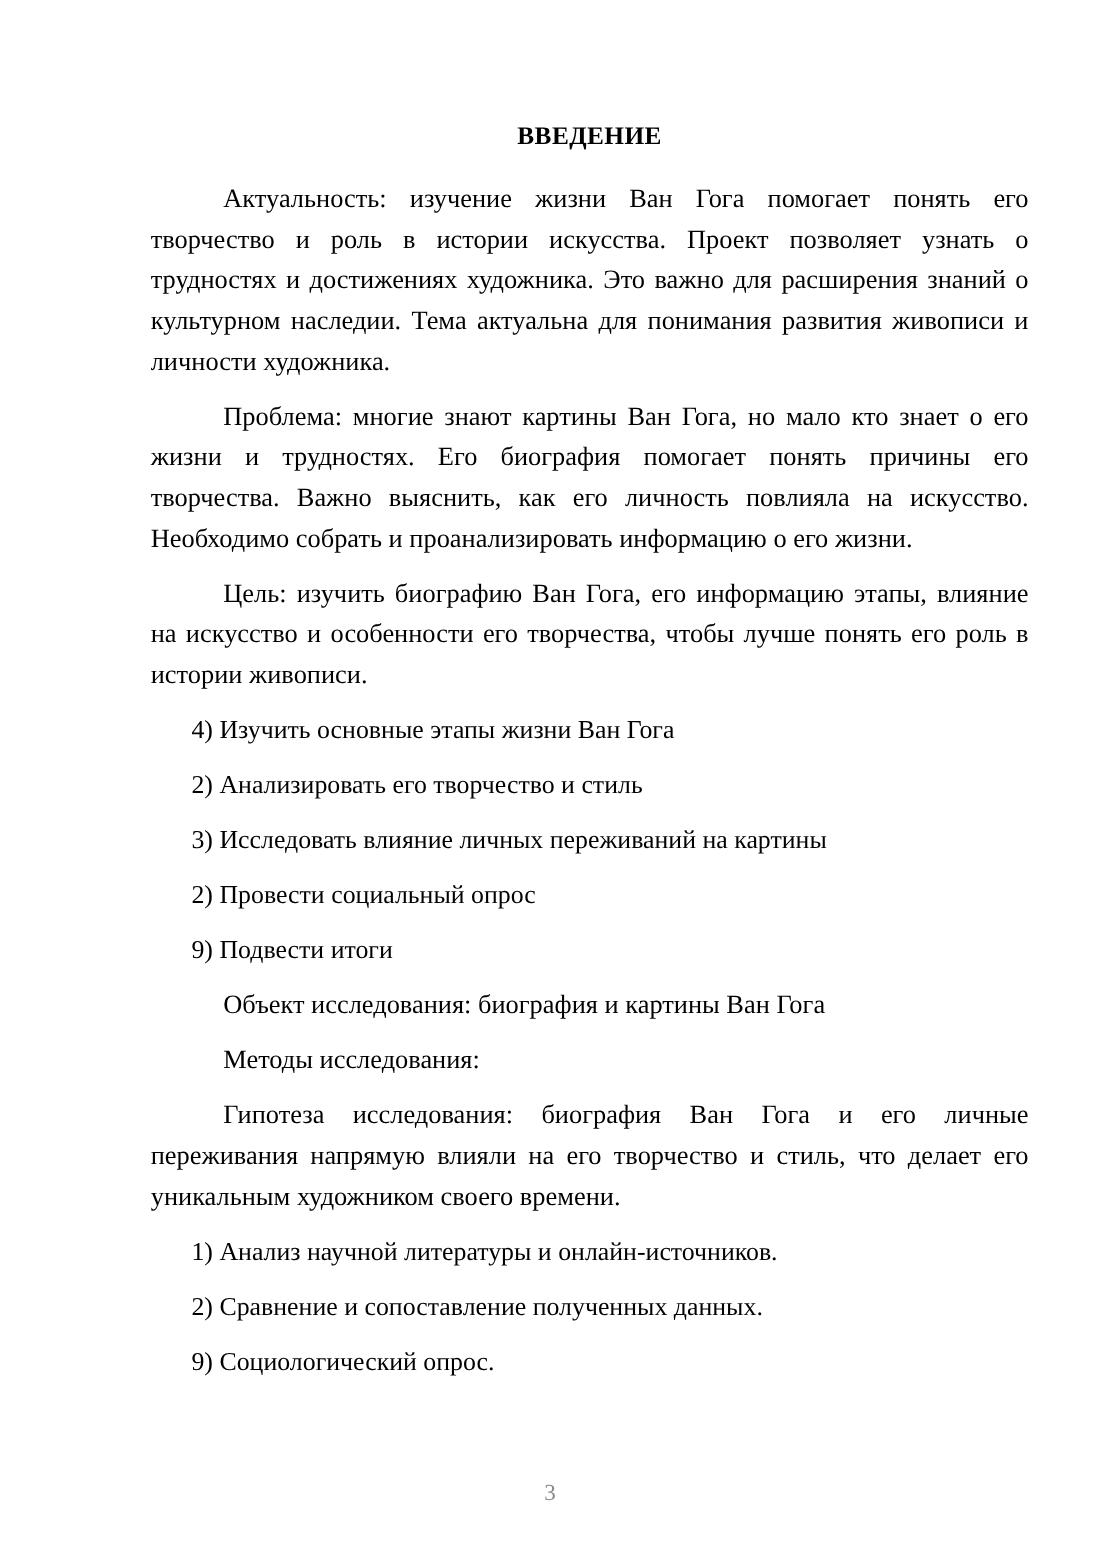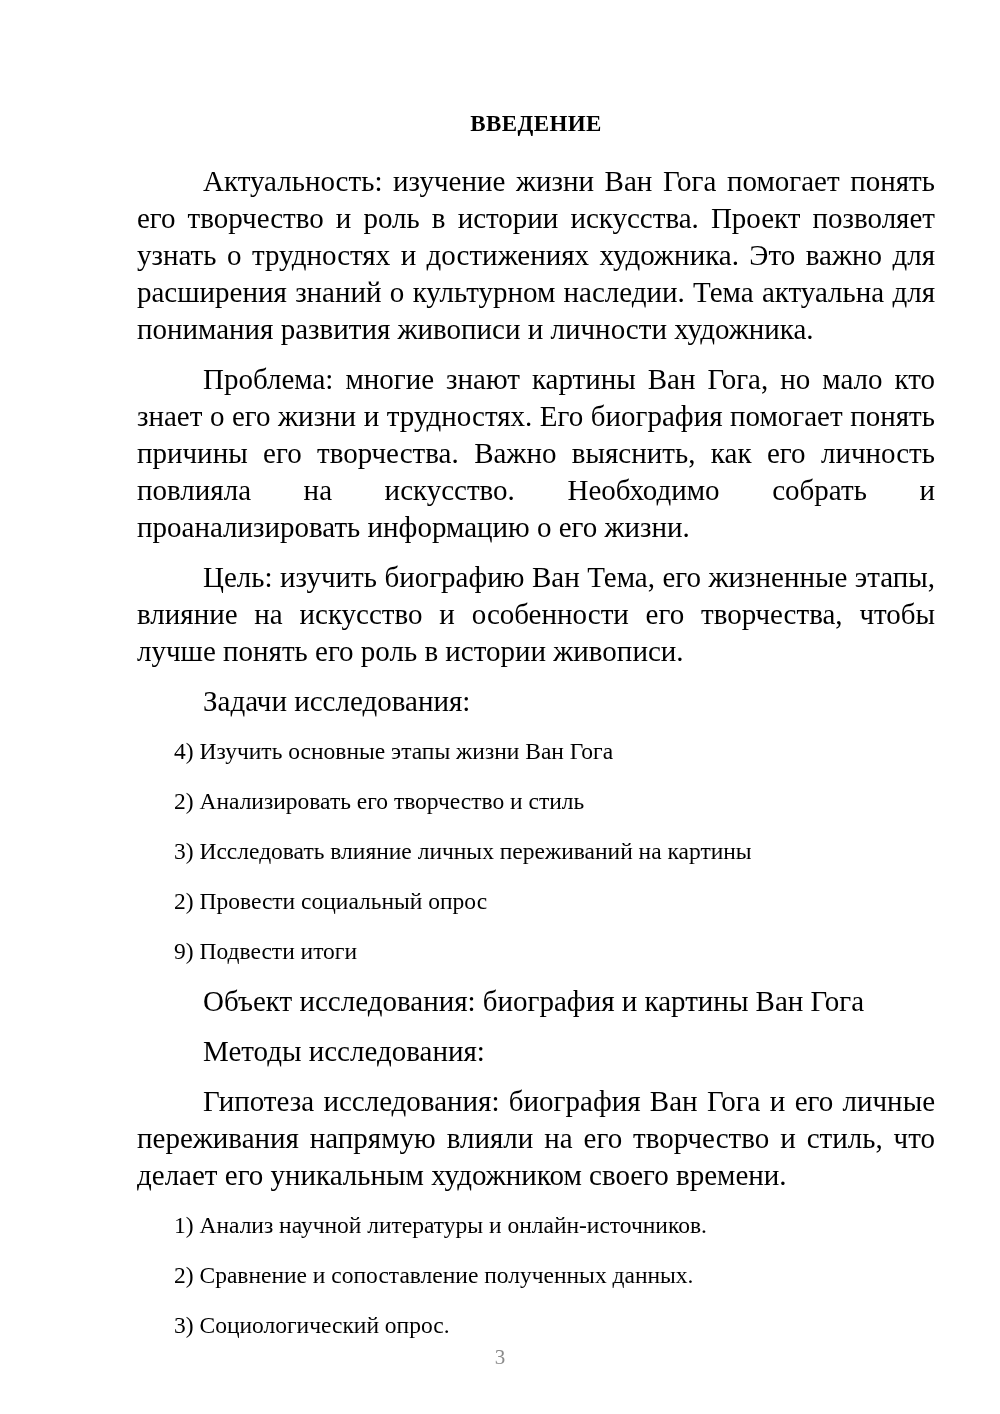--- a/index.html
+++ b/index.html
@@ -33,21 +33,21 @@
   .doc-title {
     font-size: 23px;
     font-weight: bold;
     text-align: center;
     letter-spacing: 0.4px;
     line-height: 1.25;
     margin: 0 0 24px 0;
   }
 
   .para {
-    font-size: 29px;
+    font-size: 24px;
     line-height: 37px;
     text-align: justify;
     text-justify: inter-word;
     margin: 0 0 13px 0;
     text-indent: 66px;
     hyphens: none;
   }
 
   
   .para.nojust {
@@ -80,38 +80,37 @@
 <div class="page">
 
   <div class="content">
 
     <h1 class="doc-title">ВВЕДЕНИЕ</h1>
 
     <p class="para">Актуальность: изучение жизни Ван Гога помогает понять его творчество и роль в истории искусства. Проект позволяет узнать о трудностях и достижениях художника. Это важно для расширения знаний о культурном наследии. Тема актуальна для понимания развития живописи и личности художника.</p>
 
     <p class="para">Проблема: многие знают картины Ван Гога, но мало кто знает о его жизни и трудностях. Его биография помогает понять причины его творчества. Важно выяснить, как его личность повлияла на искусство. Необходимо собрать и проанализировать информацию о его жизни.</p>
 
-    <p class="para">Цель: изучить биографию Ван Тема, его жизненные этапы, влияние на искусство и особенности его творчества, чтобы лучше понять его роль в истории живописи.</p>
+    <p class="para">Цель: изучить биографию Ван Гога, его информацию этапы, влияние на искусство и особенности его творчества, чтобы лучше понять его роль в истории живописи.</p>
 
-    <p class="para nojust">Задачи исследования:</p>
 
     <p class="list-item">4) Изучить основные этапы жизни Ван Гога</p>
     <p class="list-item">2) Анализировать его творчество и стиль</p>
     <p class="list-item">3) Исследовать влияние личных переживаний на картины</p>
     <p class="list-item">2) Провести социальный опрос</p>
     <p class="list-item">9) Подвести итоги</p>
 
     <p class="para nojust">Объект исследования: биография и картины Ван Гога</p>
 
 
     <p class="para nojust">Методы исследования:</p>
 
     <p class="para">Гипотеза исследования: биография Ван Гога и его личные переживания напрямую влияли на его творчество и стиль, что делает его уникальным художником своего времени.</p>
 
     <p class="list-item">1) Анализ научной литературы и онлайн-источников.</p>
     <p class="list-item">2) Сравнение и сопоставление полученных данных.</p>
-    <p class="list-item">3) Социологический опрос.</p>
+    <p class="list-item">9) Социологический опрос.</p>
 
   </div>
 
   <div class="page-number">3</div>
 
 </div>
 
 </body></html>

